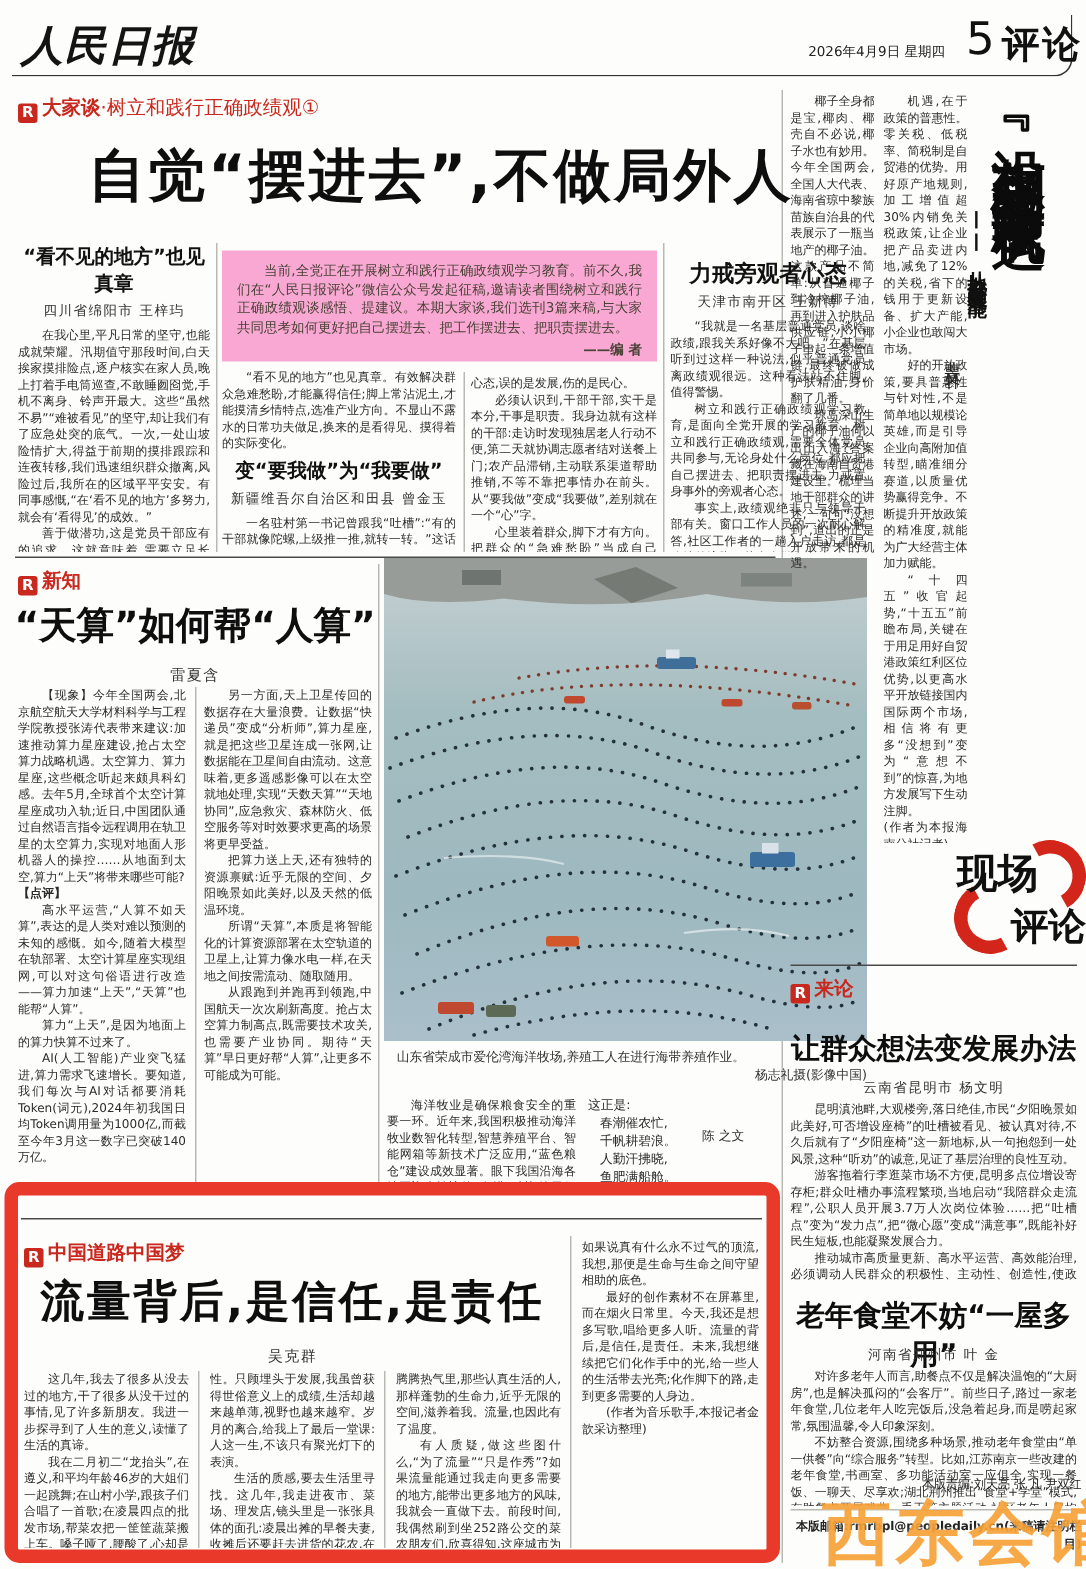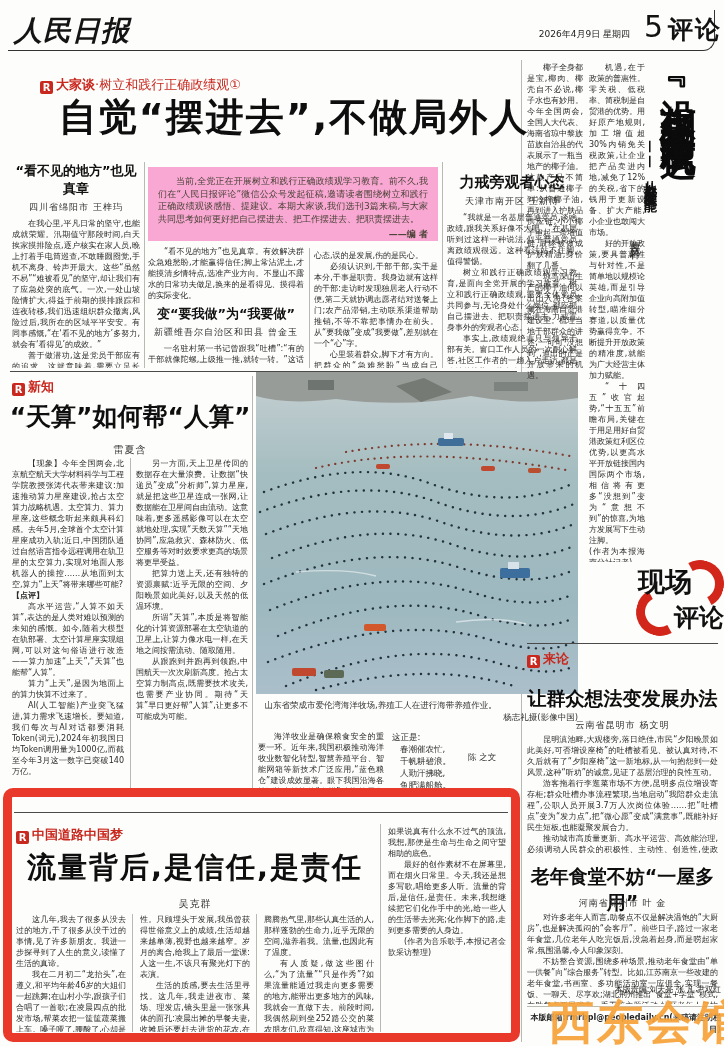--- a/index.html
+++ b/index.html
@@ -45,21 +45,21 @@
 <div id="page">
 
   <div class="abs" style="left:8px;top:10px;width:706px;height:40px;border-bottom:1.5px solid #333;border-right:1.5px solid #333;border-radius:0 0 12px 0;"></div>
   <div class="abs masthead" style="left:14px;top:12px;"><span>人民日报</span></div>
   <div class="abs" style="left:500px;top:28px;width:130px;font-size:9px;text-align:right;color:#222;">2026年4月9日 星期四</div>
   <div class="abs" style="left:644px;top:9px;font-size:30px;color:#111;">5</div>
   <div class="abs" style="left:668px;top:13px;font-size:25px;font-weight:bold;color:#111;letter-spacing:2px;">评论</div>
 
   <div class="abs vrule" style="left:521px;top:60px;height:982px;"></div>
 
-  <div class="abs kicker" style="left:12px;top:76px;margin-left:28px;">
+  <div class="abs kicker" style="left:12px;top:63px;">
     <span class="seclogo">R</span><span>大家谈</span><span class="sub">·树立和践行正确政绩观①</span>
   </div>
   <div class="abs big-hl" style="left:18px;top:92px;width:552px;font-size:38px;">自觉“摆进去”,不做局外人</div>
 
   <div class="abs vrule" style="left:144px;top:162px;height:206px;"></div>
   <div class="abs vrule" style="left:309px;top:248px;height:120px;"></div>
   <div class="abs vrule" style="left:442px;top:162px;height:206px;"></div>
   <div class="abs hrule dark" style="left:10px;top:371px;width:507px;"></div>
 
   <div class="abs" style="left:12px;top:162px;width:128px;height:206px;overflow:hidden;">

